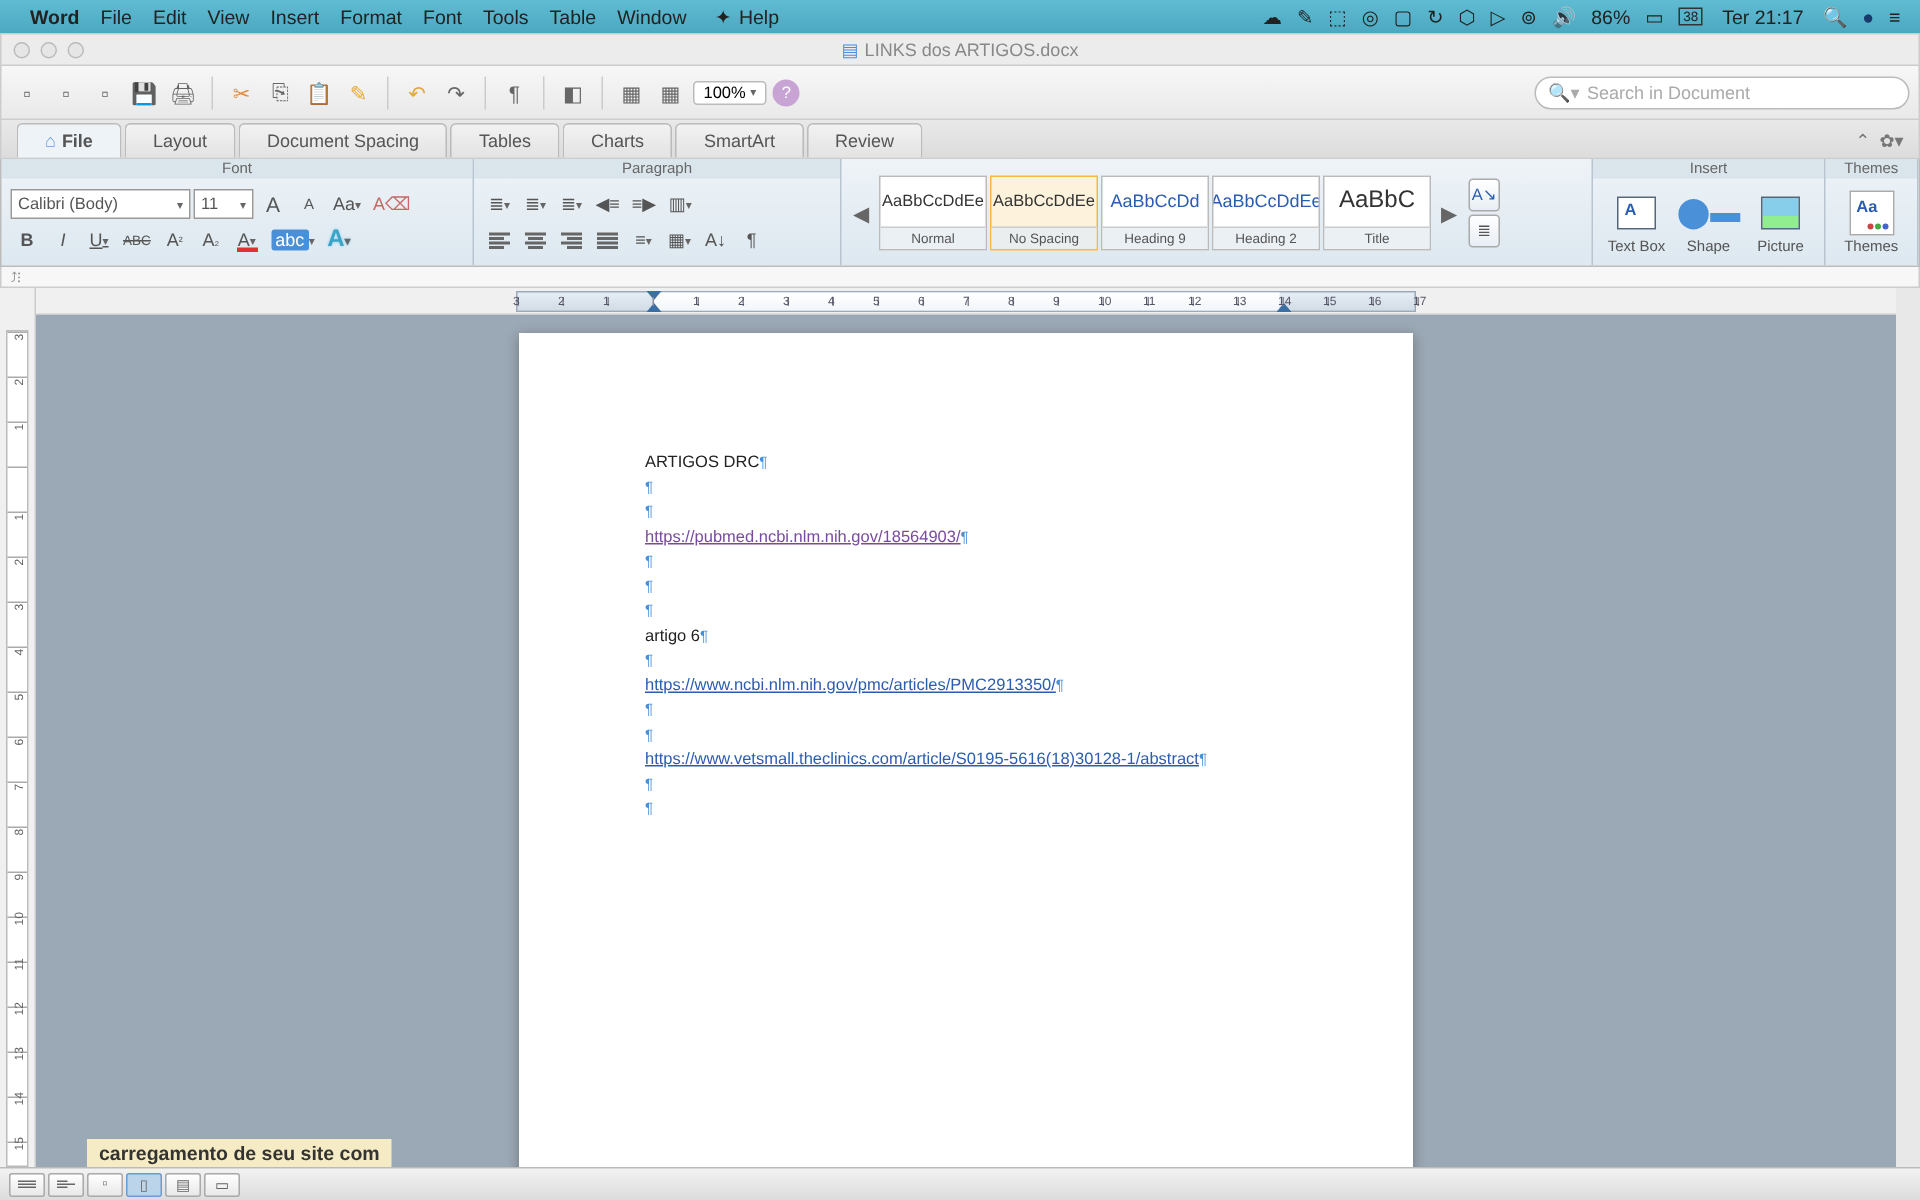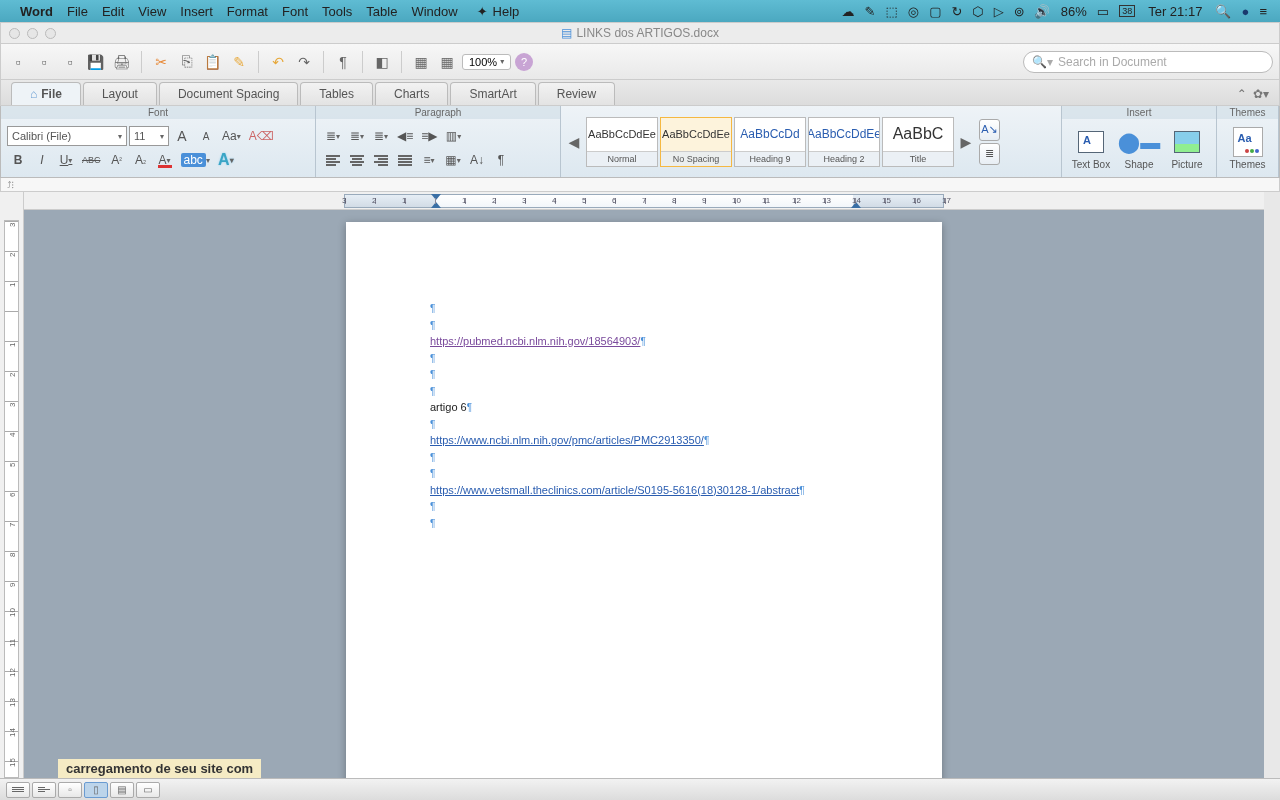--- a/index.html
+++ b/index.html
@@ -221,21 +221,21 @@
 </div>
 
 <div class="ribbon">
 
   <div class="panel font-panel">
     <div class="panel-header">Font</div>
     <div class="panel-body">
       <div class="fp-rows">
         <div class="fp-row">
           <div class="font-select">
-              <span>Calibri (File)</span>
+              <span>Calibri (Body)</span>
               <span class="dd-arrow">▾</span>
             </div>
           <div class="size-select">
               <span>11</span>
               <span class="dd-arrow">▾</span>
             </div>
           <div class="tb-btn" style="font-size:14px;">A</div>
           <div class="tb-btn" style="font-size:10px;">A</div>
           <div class="tb-btn">
               <span>Aa</span>
@@ -487,20 +487,21 @@
           <div class="rh-num" style="left: 507px;">14</div>
           <div class="rh-tick" style="left: 540px;"></div>
           <div class="rh-num" style="left: 537px;">15</div>
           <div class="rh-tick" style="left: 570px;"></div>
           <div class="rh-num" style="left: 567px;">16</div>
           <div class="rh-tick" style="left: 600px;"></div>
           <div class="rh-num" style="left: 597px;">17</div>
         </div>
     </div>
     <div class="page" id="page">
+        <div class="pline">ARTIGOS DRC<span class="pilcrow">¶</span></div>
         <div class="pline"><span class="pilcrow">¶</span></div>
         <div class="pline"><span class="pilcrow">¶</span></div>
         <div class="pline"><a class="visited">https://pubmed.ncbi.nlm.nih.gov/18564903/</a><span class="pilcrow">¶</span></div>
         <div class="pline"><span class="pilcrow">¶</span></div>
         <div class="pline"><span class="pilcrow">¶</span></div>
         <div class="pline"><span class="pilcrow">¶</span></div>
         <div class="pline">artigo 6<span class="pilcrow">¶</span></div>
         <div class="pline"><span class="pilcrow">¶</span></div>
         <div class="pline"><a class="link">https://www.ncbi.nlm.nih.gov/pmc/articles/PMC2913350/</a><span class="pilcrow">¶</span></div>
         <div class="pline"><span class="pilcrow">¶</span></div>

